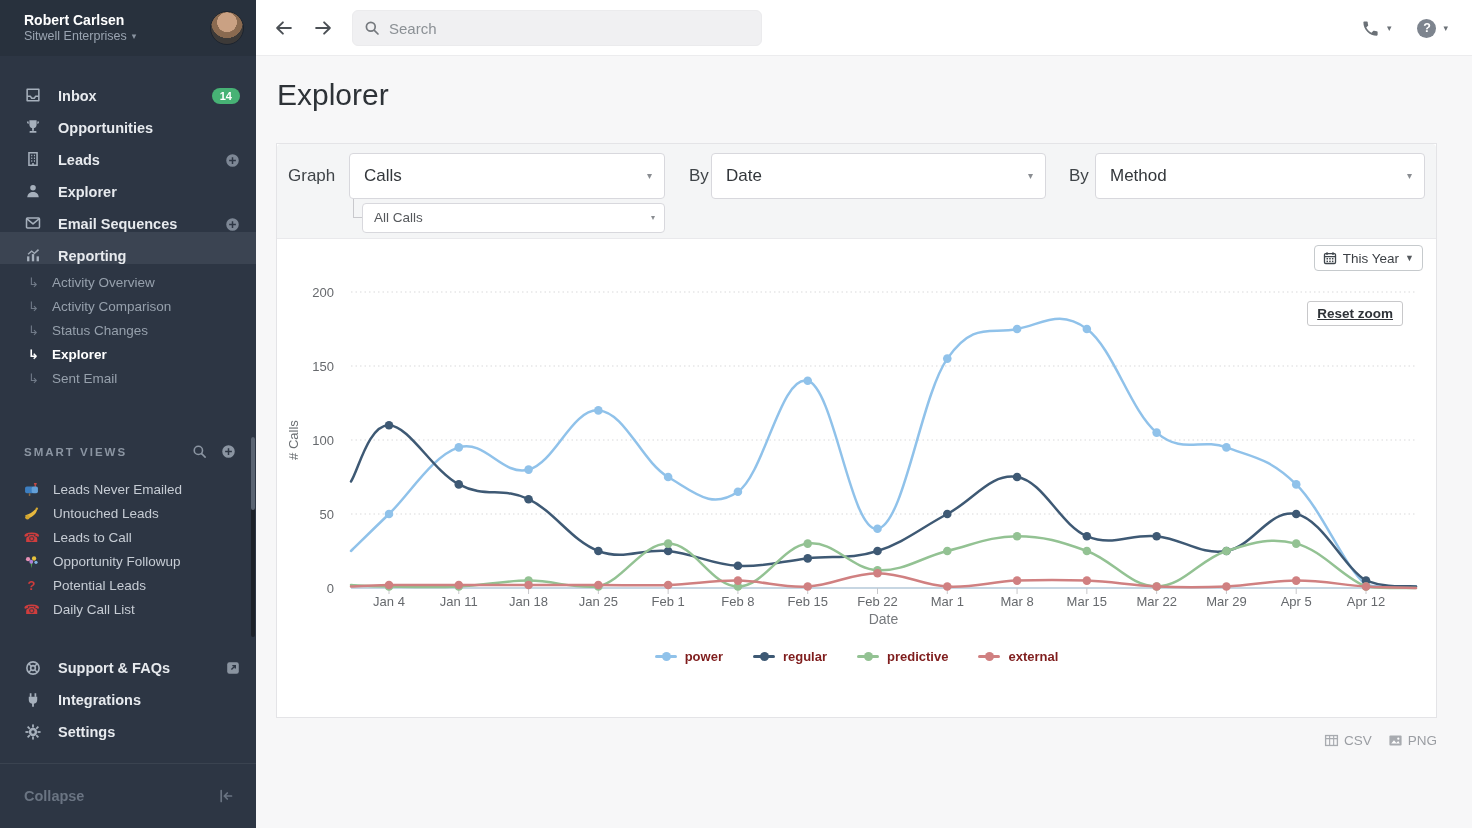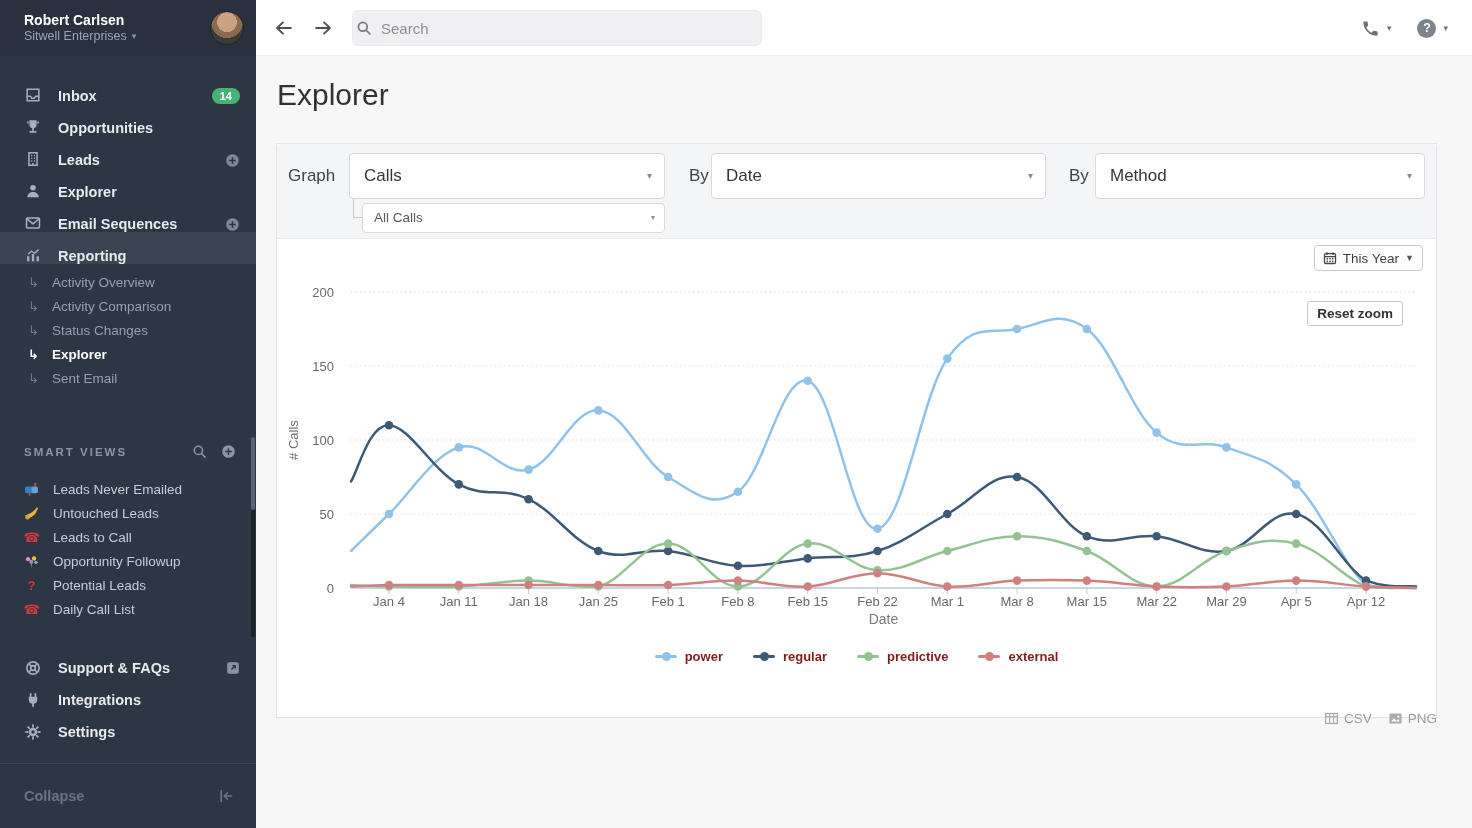--- a/index.html
+++ b/index.html
@@ -52,21 +52,21 @@
   .collapse-row .spacer { flex:1; }
   .collapse-ic { width:16px; height:16px; color:#6a7482; }
   .collapse-ic svg { width:16px; height:16px; display:block; }
 
   
   .topbar { position:absolute; left:256px; top:0; width:1216px; height:56px; background:#fff; border-bottom:1px solid #ececee; }
   .navarrow { position:absolute; top:17px; width:22px; height:22px; color:#4b5055; cursor:pointer; }
   .navarrow svg { width:22px; height:22px; display:block; }
   .arrow-back { left:17px; }
   .arrow-fwd { left:56px; }
-  .searchbox { position:absolute; left:96px; top:10px; width:410px; height:36px; background:#f0f0f2; border:1px solid #ebebed; border-radius:6px; display:flex; align-items:center; padding:0 3px; }
+  .searchbox { position:absolute; left:96px; top:10px; width:410px; height:36px; background:#f0f0f2; border:1px solid #ebebed; border-radius:6px; display:flex; align-items:center; padding:0 11px; }
   .searchbox .sic { width:16px; height:16px; color:#75797e; margin-right:9px; }
   .searchbox .sic svg { width:16px; height:16px; display:block; }
   .searchbox input { border:0; outline:0; background:transparent; font-size:15px; color:#3c4043; width:100%; font-family:inherit; }
   .searchbox input::placeholder { color:#8b9095; }
   .topbar-right { position:absolute; right:24px; top:0; height:56px; display:flex; align-items:center; gap:26px; }
   .tb-group { display:flex; align-items:center; gap:7px; cursor:pointer; color:#6b7177; }
   .tb-group .caret { font-size:9px; color:#6b7177; }
   .phone-ic svg { width:19px; height:19px; display:block; }
   .help-ic { width:19px; height:19px; border-radius:50%; background:#7d848e; color:#fff; font-size:12.5px; font-weight:bold; display:flex; align-items:center; justify-content:center; }
 
@@ -76,29 +76,29 @@
   .controls { position:absolute; left:0; top:0; width:100%; height:95px; background:#f4f5f6; border-bottom:1px solid #e9e9ec; border-radius:4px 4px 0 0; }
   .ctl-label { position:absolute; font-size:17px; color:#3f4448; line-height:46px; top:9px; }
   .sel { position:absolute; top:9px; height:46px; background:#fff; border:1px solid #d8d8dd; border-radius:4px; font-size:17px; color:#33373b; line-height:44px; padding:0 30px 0 14px; cursor:pointer; }
   .sel .selcaret { position:absolute; right:12px; top:0; line-height:44px; font-size:10px; color:#8a8d92; }
   .subsel { position:absolute; left:85px; top:59px; width:303px; height:30px; background:#fff; border:1px solid #d8d8dd; border-radius:4px; font-size:13.5px; color:#55585c; line-height:28px; padding:0 24px 0 11px; cursor:pointer; }
   .subsel .selcaret { position:absolute; right:9px; top:0; line-height:28px; font-size:8px; color:#8a8d92; }
   .connector { position:absolute; left:76px; top:55px; width:9px; height:19px; border-left:1px solid #c9c9cd; border-bottom:1px solid #c9c9cd; }
   .range-btn { position:absolute; right:13px; top:101px; height:26px; background:#fff; border:1px solid #c6cacd; border-radius:4px; display:flex; align-items:center; gap:6px; padding:0 8px; font-size:13.5px; color:#3b3f44; cursor:pointer; }
   .range-btn svg { width:14px; height:14px; display:block; }
   .range-btn .caret { font-size:9px; color:#55595e; }
-  .reset-btn { position:absolute; right:33px; top:157px; height:25px; background:#fff; border:1px solid #c8c8ca; border-radius:3px; padding:0 9px; font-size:13.5px; font-weight:600; color:#2f3338; cursor:pointer; font-family:inherit; }
+  .reset-btn { position:absolute; right:33px; top:157px; height:25px; background:#fff; border:1px solid #c8c8ca; border-radius:3px; padding:0 9px; font-size:13.5px; font-weight:600; color:#2f3338; cursor:pointer; font-family:inherit;text-decoration:underline; }
   #chart { position:absolute; left:0; top:95px; }
   .legend { position:absolute; left:0; top:505px; width:100%; display:flex; justify-content:center; gap:30px; }
   .leg-item { display:flex; align-items:center; gap:8px; cursor:pointer; }
   .leg-marker { position:relative; width:22px; height:9px; }
   .leg-line { position:absolute; left:0; top:3px; width:22px; height:3px; border-radius:2px; }
   .leg-dot { position:absolute; left:7px; top:0; width:9px; height:9px; border-radius:50%; }
   .leg-label { font-size:13px; font-weight:bold; color:#7f1d1d; }
-  .export-row { position:absolute; left:276px; top:711px; width:1161px; display:flex; justify-content:flex-end; gap:16px; }
+  .export-row { position:absolute; left:276px; top:733px; width:1161px; display:flex; justify-content:flex-end; gap:16px; }
   .export-link { display:flex; align-items:center; gap:5px; color:#9b9ea3; font-size:13.5px; cursor:pointer; }
   .export-link svg { width:15px; height:15px; display:block; }
 </style>
 </head>
 <body>
 
 <div class="app">
 
   <aside class="sidebar">
     <div class="user">

